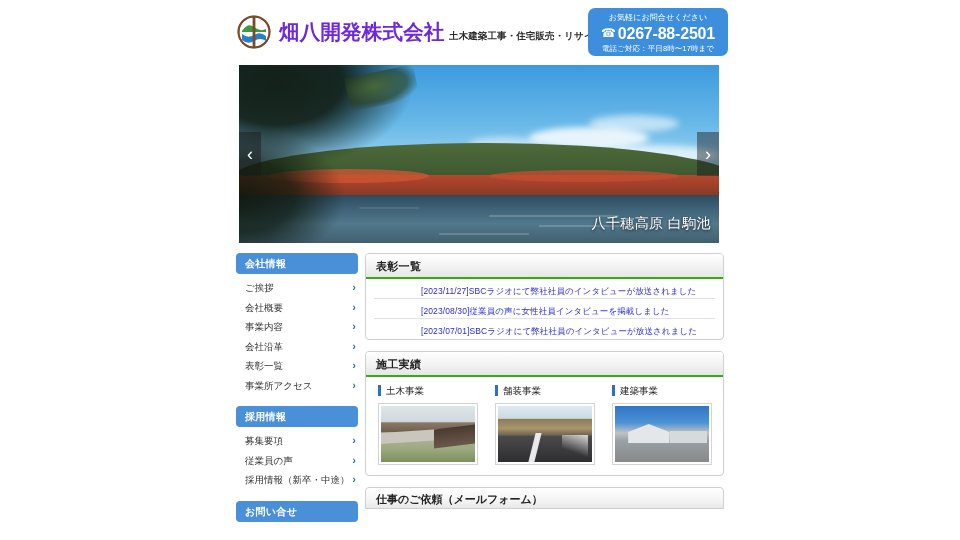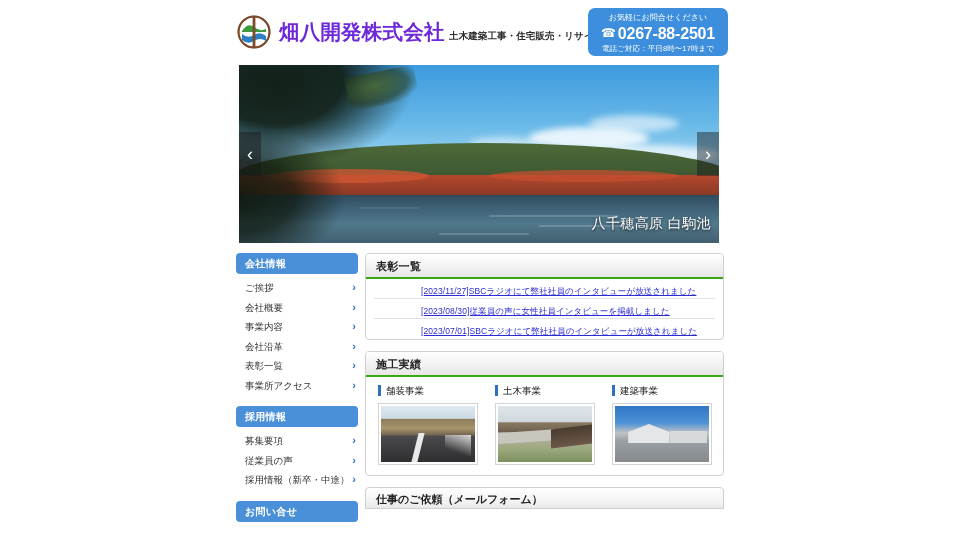--- a/index.html
+++ b/index.html
@@ -318,21 +318,20 @@
     height: 20px;
     line-height: 20px;
     border-bottom: 1px solid #e2e2e2;
     overflow: hidden;
   }
   .news-item:last-child { border-bottom: none; }
 
   .news-link {
     font-size: 8.5px;
     color: #2b2bd4;
-    text-decoration: underline;
     cursor: pointer;
     white-space: nowrap;
     letter-spacing: 0.1px;
     padding-left: 47px;
   }
 
   
   .works-body { padding: 8px 6px 10px 6px; }
 
   .works-row {
@@ -569,30 +568,30 @@
             </div>
           </div>
         </div>
 
         <div class="panel">
           <div class="panel-head">施工実績</div>
           <div class="works-body">
             <div class="works-row">
 
               <div class="work-col">
+                <div class="work-title">土木事業</div>
+                <div class="work-thumb">
+                  <div class="thumb-inner t1"></div>
+                </div>
+              </div>
+
+              <div class="work-col">
                 <div class="work-title">舗装事業</div>
                 <div class="work-thumb">
                   <div class="thumb-inner t2"></div>
-                </div>
-              </div>
-
-              <div class="work-col">
-                <div class="work-title">土木事業</div>
-                <div class="work-thumb">
-                  <div class="thumb-inner t1"></div>
                 </div>
               </div>
 
               <div class="work-col">
                 <div class="work-title">建築事業</div>
                 <div class="work-thumb">
                   <div class="thumb-inner t3"></div>
                 </div>
               </div>
 

